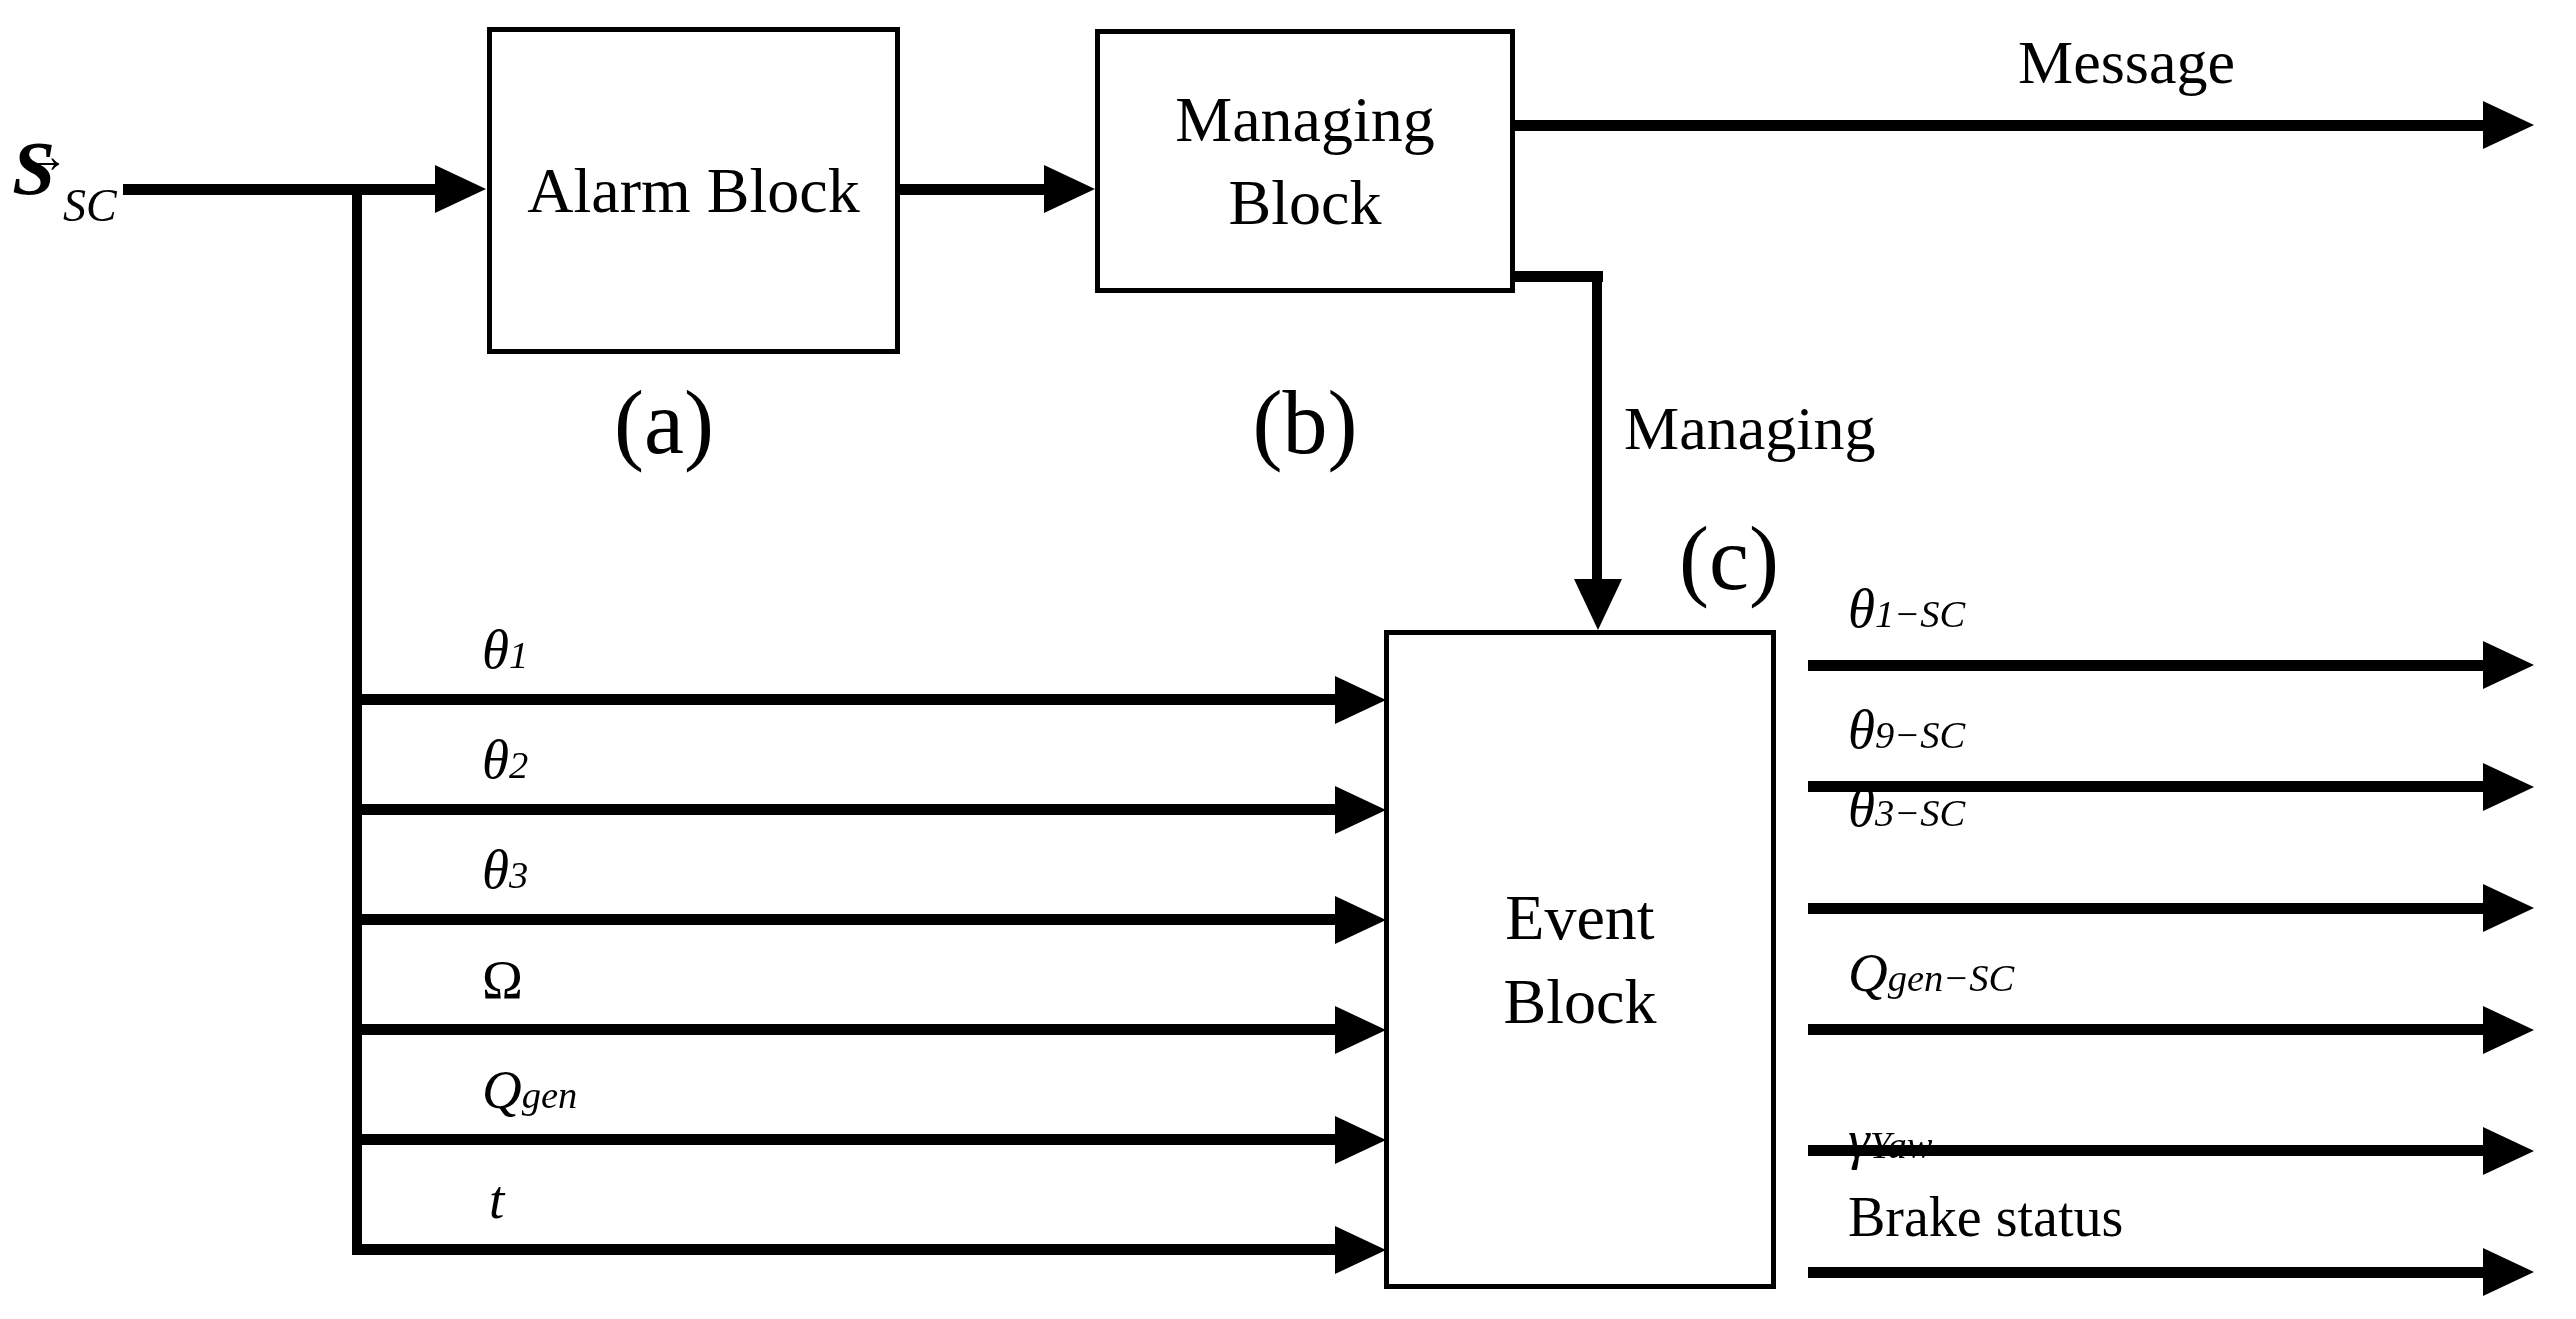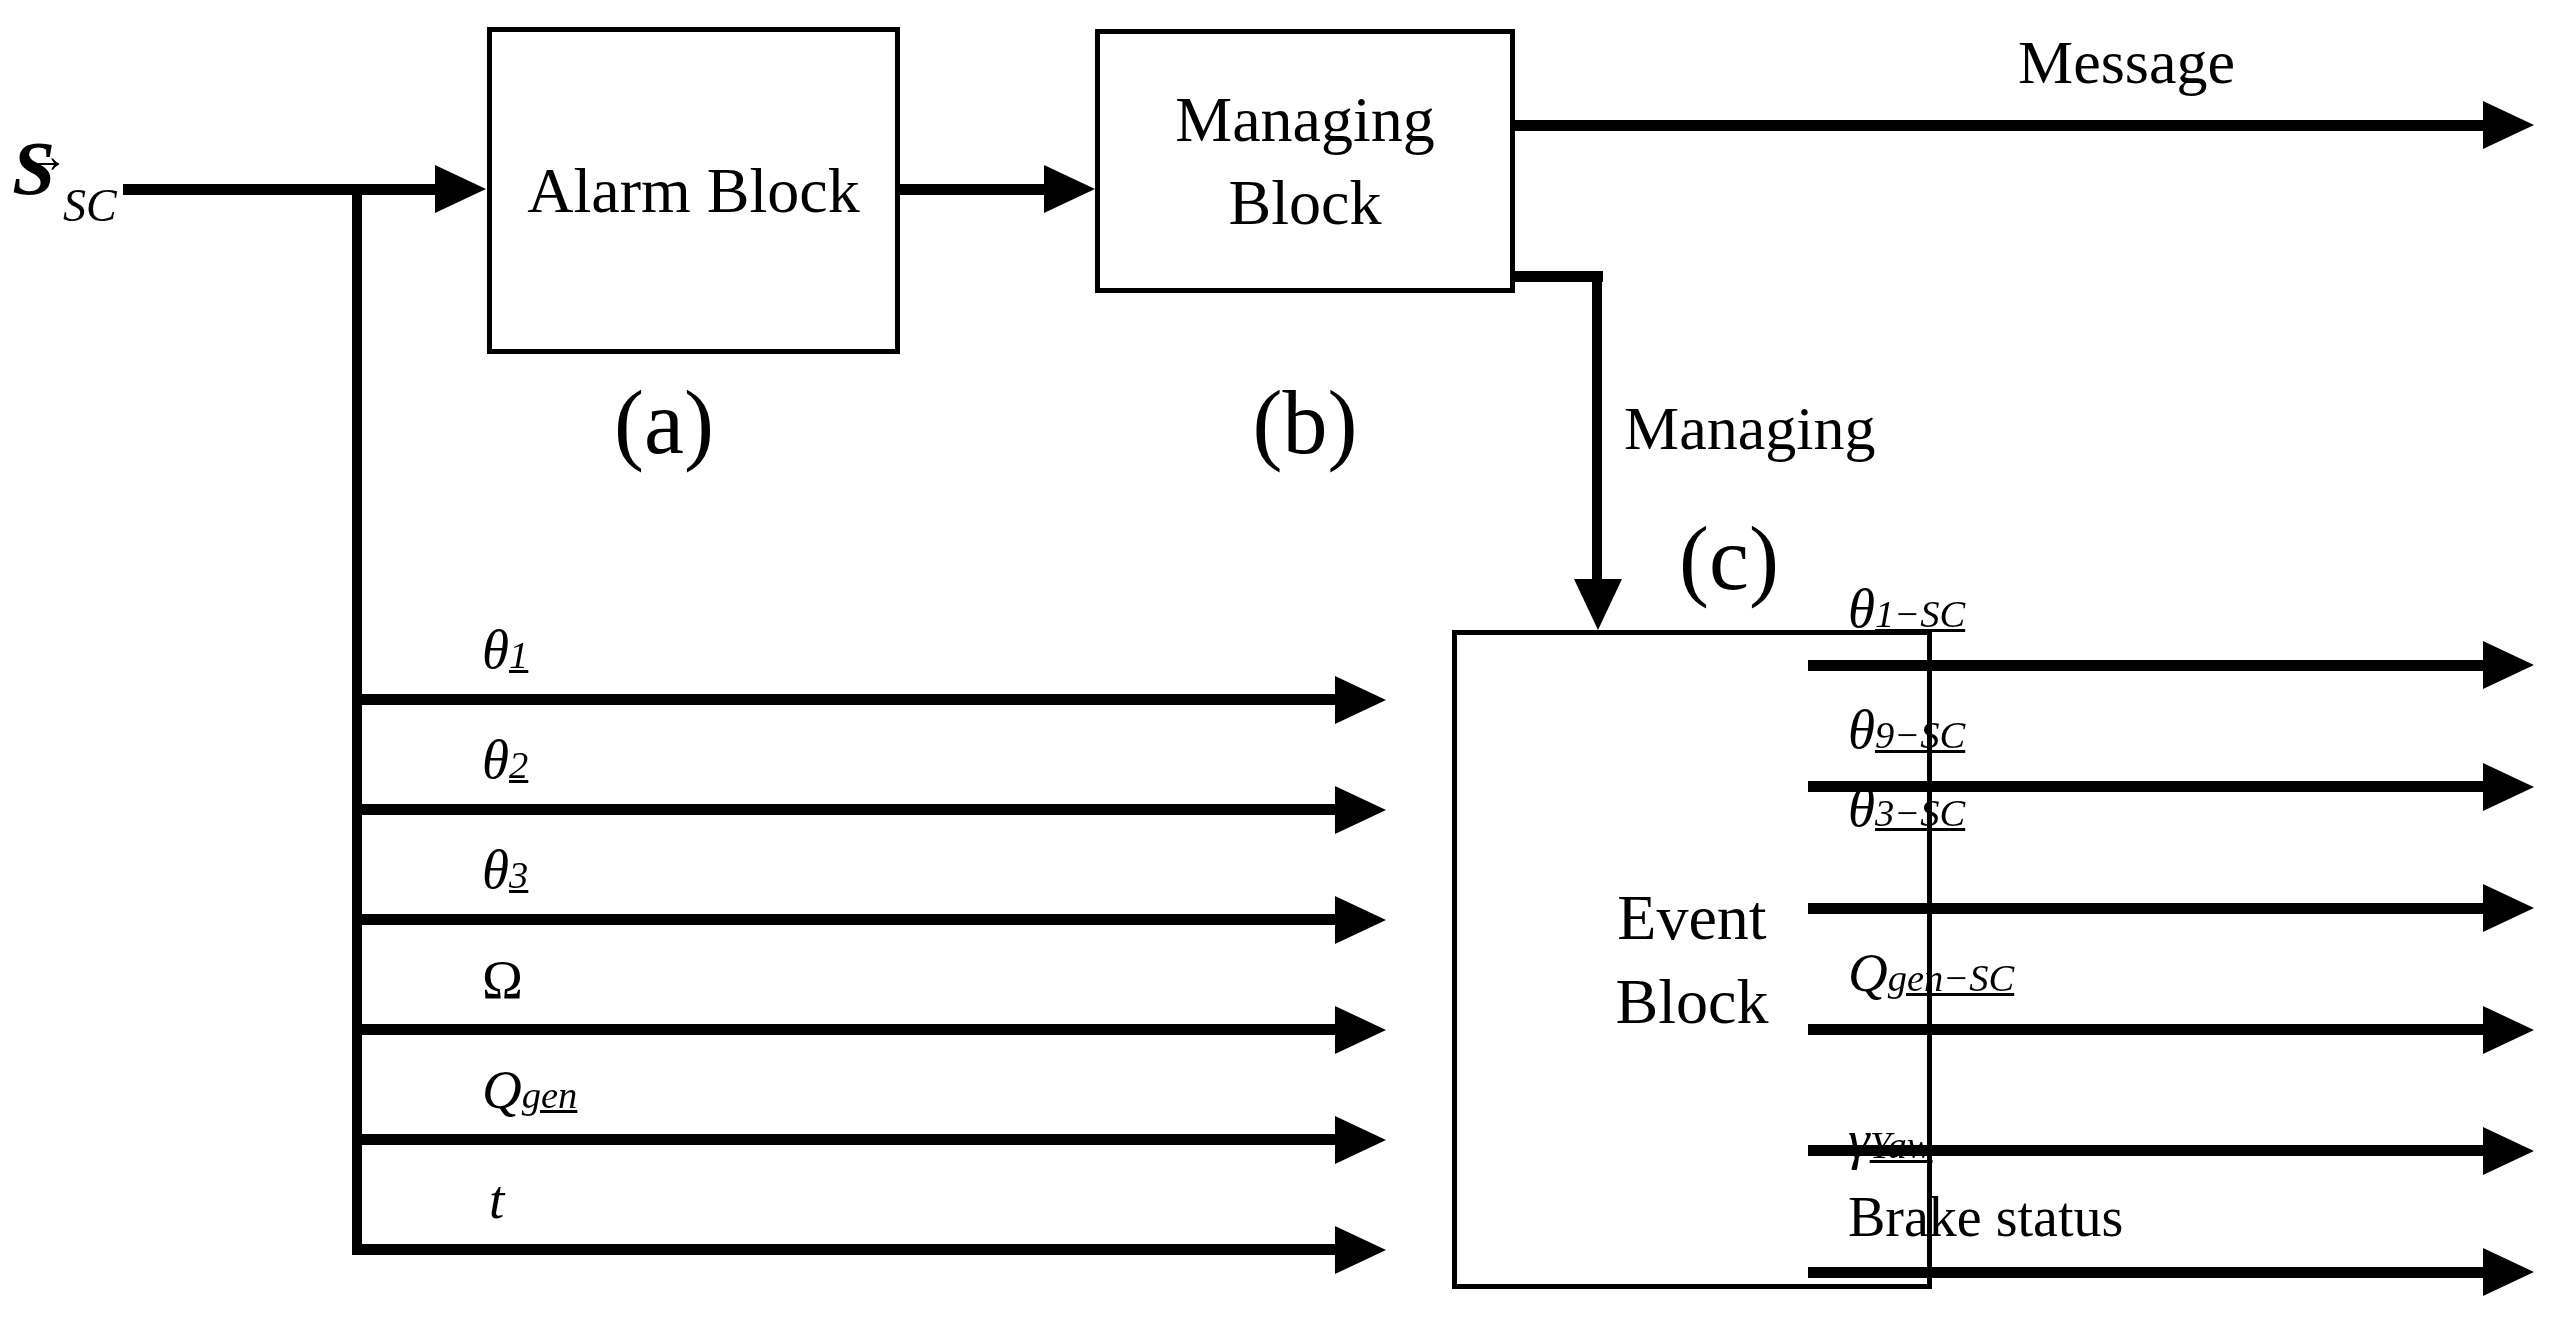--- a/index.html
+++ b/index.html
@@ -50,21 +50,20 @@
   .sig {
     position: absolute;
     font-size: 55px; line-height: 1;
     font-style: italic; color: #000;
     white-space: nowrap;
   }
   .sig sub {
     font-size: 70%;
     line-height: 0;
     vertical-align: -28%;
-    text-decoration: underline;
   }
   .sig.upright, .sig .upright { font-style: normal; }
   .plain-label {
     position: absolute;
     font-size: 62px; line-height: 1.1;
     color: #000; white-space: nowrap;
   }
   .centered { text-align: right; }
   
   .src-arrow { position: absolute; font-weight: bold; font-size: 48px; line-height: 1; }
@@ -104,21 +103,21 @@
   </div>
   <div class="line-h" style="left:1515px; top:120px; width:970px;"></div>
   <div class="arr-r" style="left:2483px; top:101px;"></div>
 
   <div class="line-h" style="left:1515px; top:271px; width:88px;"></div>
   <div class="line-v" style="left:1592px; top:271px; height:310px;"></div>
   <div class="arr-d" style="left:1574px; top:579px;"></div>
   <div class="plain-label" style="left:1624px; top:394px;">Managing</div>
 
   <div class="cap" style="left:1597px; top:509px; width:264px;">(c)</div>
-  <div class="blk" style="left:1452px; top:630px; width:480px; height:659px;">
+  <div class="blk" style="left:1384px; top:630px; width:392px; height:659px;">
     <div>Event</div>
     <div>Block</div>
   </div>
 
   <div class="sig" style="left:482px; top:622px;"><span>θ</span><sub>1</sub></div>
   <div class="line-h" style="left:352px; top:694px; width:985px;"></div>
   <div class="arr-r" style="left:1335px; top:676px;"></div>
 
   <div class="sig" style="left:482px; top:732px;"><span>θ</span><sub>2</sub></div>
   <div class="line-h" style="left:352px; top:804px; width:985px;"></div>

